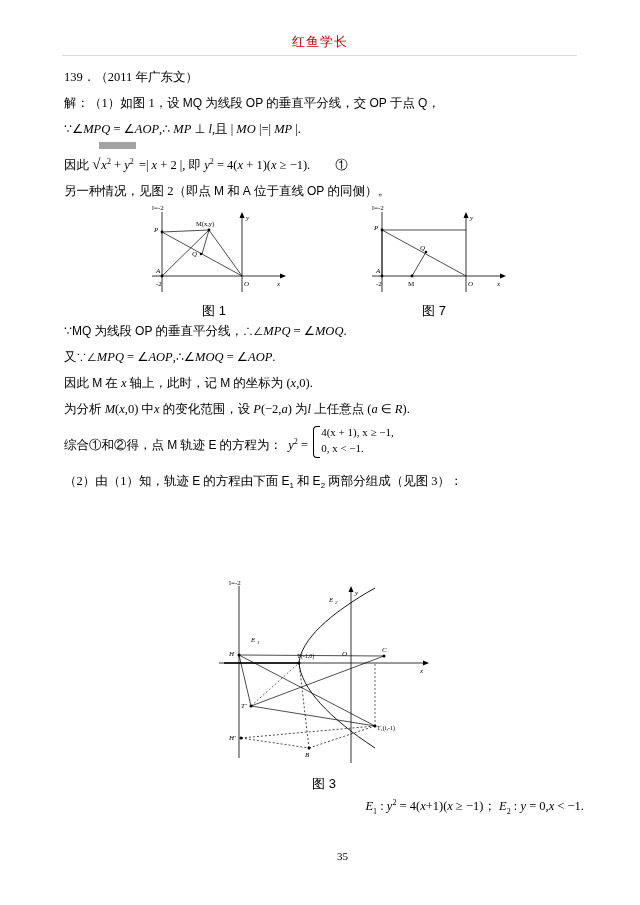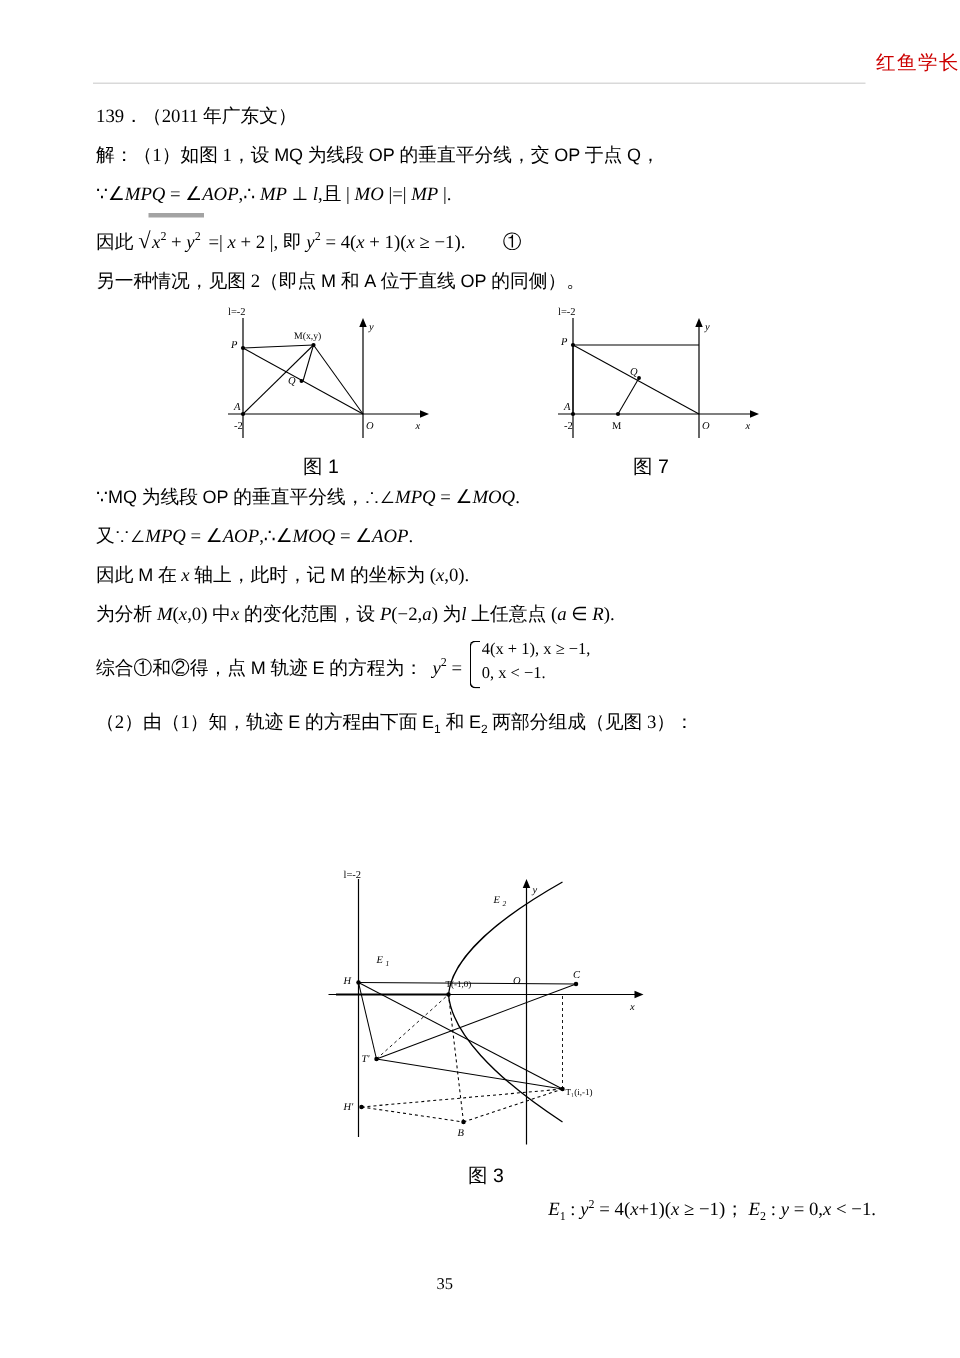--- a/index.html
+++ b/index.html
@@ -11,21 +11,21 @@
     position:relative;
     overflow:hidden;
   }
   .page{
     position:absolute;
     left:0;top:0;width:640px;height:905px;
   }
   .header{
     position:absolute;
     top:33px;left:0;width:640px;
-    text-align:right;
+    text-align:center;
     color:#cc0000;
     font-family:"Liberation Sans",sans-serif;
     font-size:13px;
     letter-spacing:1px;
   }
   .rule{
     position:absolute;
     left:62px;top:55px;width:515px;height:1px;
     background:#d9d9d9;
   }
@@ -35,21 +35,21 @@
   }
   .line{
     font-size:12.5px;
     line-height:26px;
     white-space:nowrap;
   }
   i.v{font-family:"Liberation Serif",serif;}
   .sans{font-family:"Liberation Sans",sans-serif;font-size:12px;}
   .sqrt{
     display:inline-block;
-    border-top:3px solid #a3a3a3;
+    border-top:7px solid #a3a3a3;
     padding:0 2px 0 2px;
     margin-left:-1px;
   }
   .radsign{display:inline-block;font-size:15px;}
   sup.e{font-size:8px;vertical-align:super;}
   sub.e{font-size:8px;vertical-align:sub;}
   .frac{
     display:inline-block;
     vertical-align:middle;
     text-align:center;
@@ -83,20 +83,21 @@
     text-align:center;
     font-size:13px;
     font-family:"Liberation Sans",sans-serif;
     margin-top:2px;
   }
   .pagenum{
     position:absolute;
     bottom:43px;left:0;width:593px;
     text-align:center;
     font-size:11px;
+    padding-left:46px;
   }
   svg{display:block;}
   .figsvg text{font-family:"Liberation Serif",serif;font-style:italic;font-size:7px;}
   .figsvg text.up{font-style:normal;}
 </style>
 </head>
 <body>
 
 <div class="page">
 

